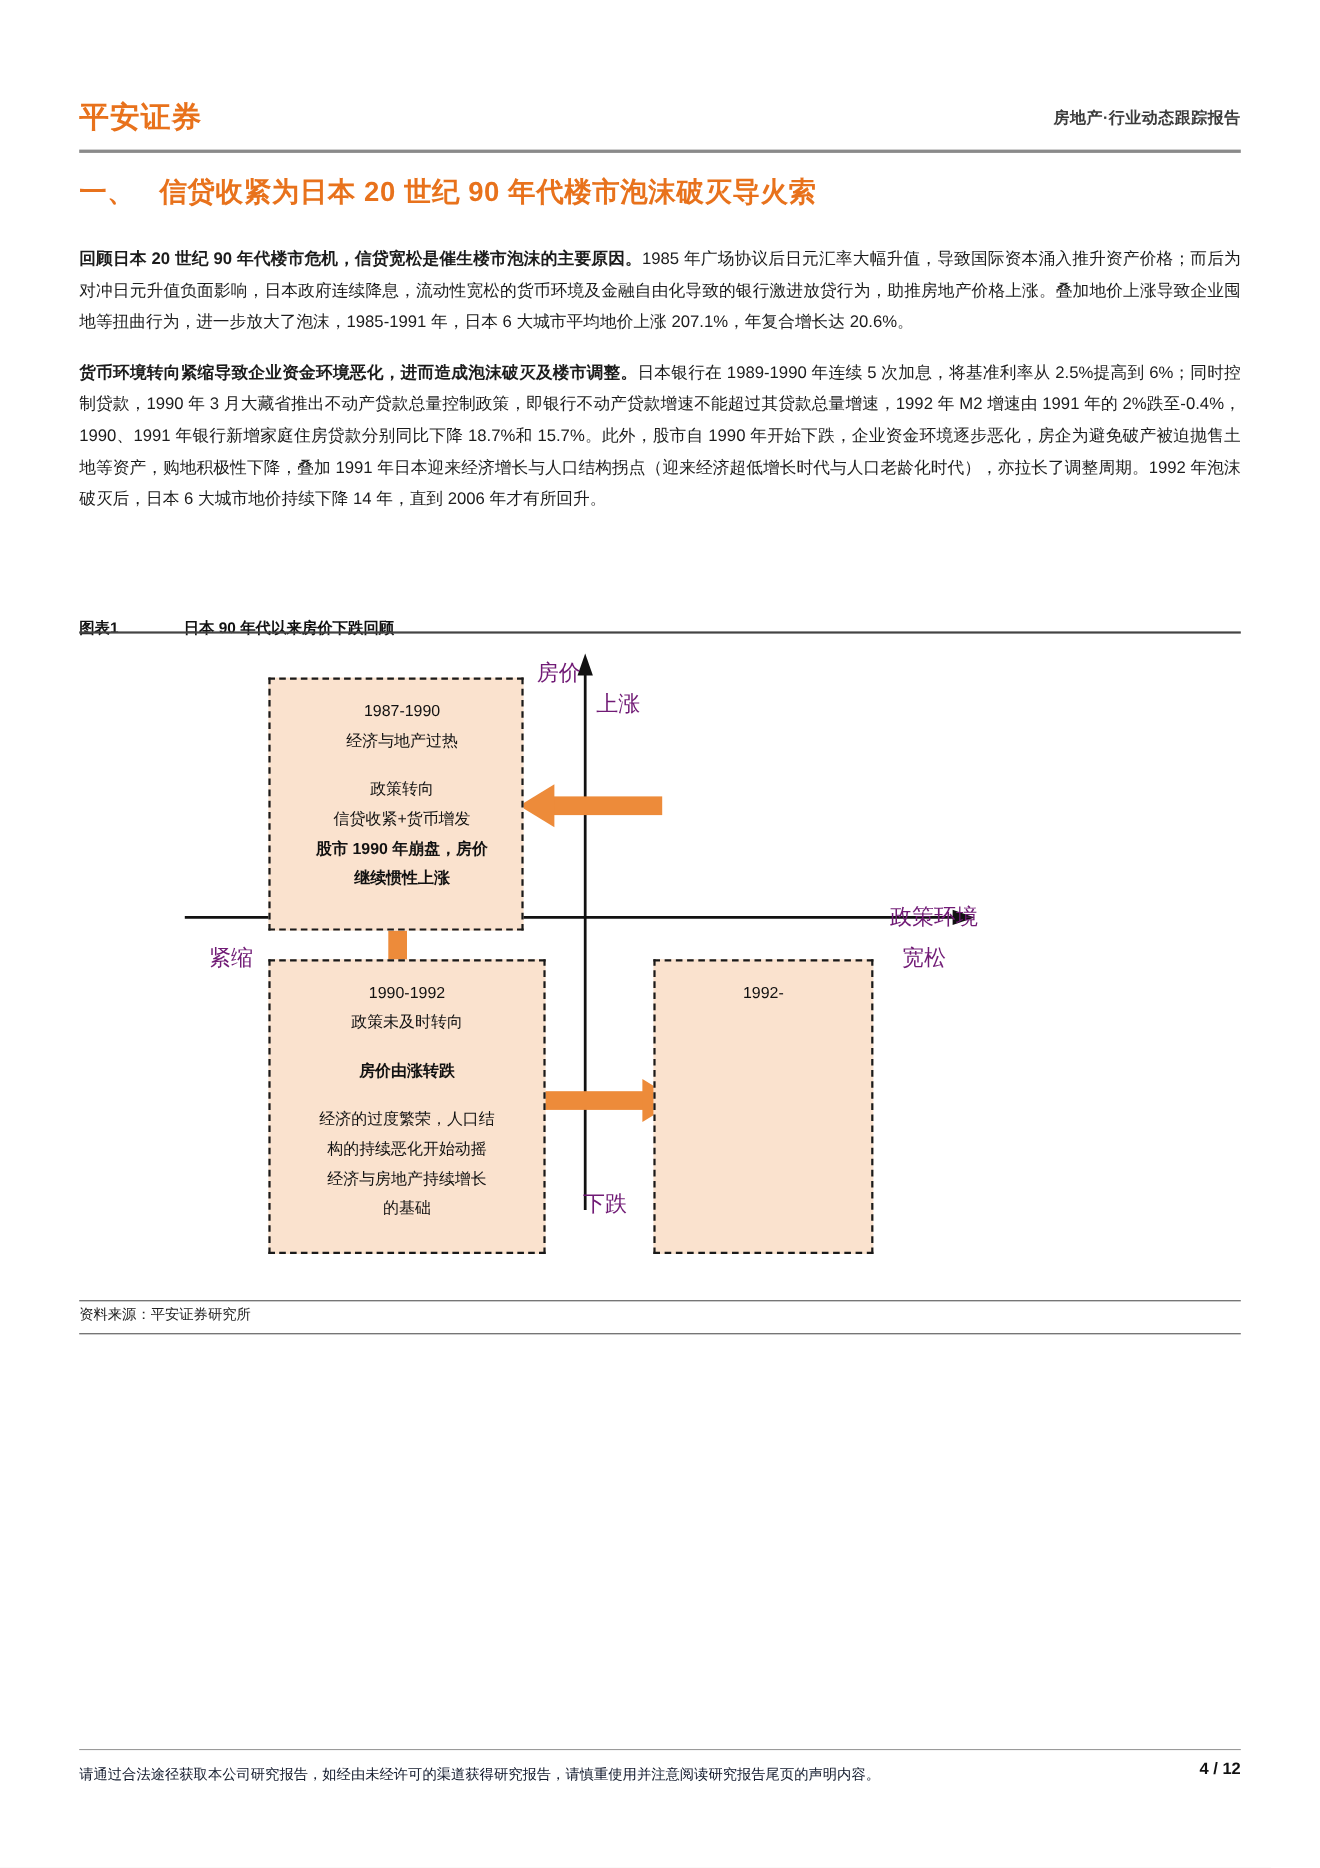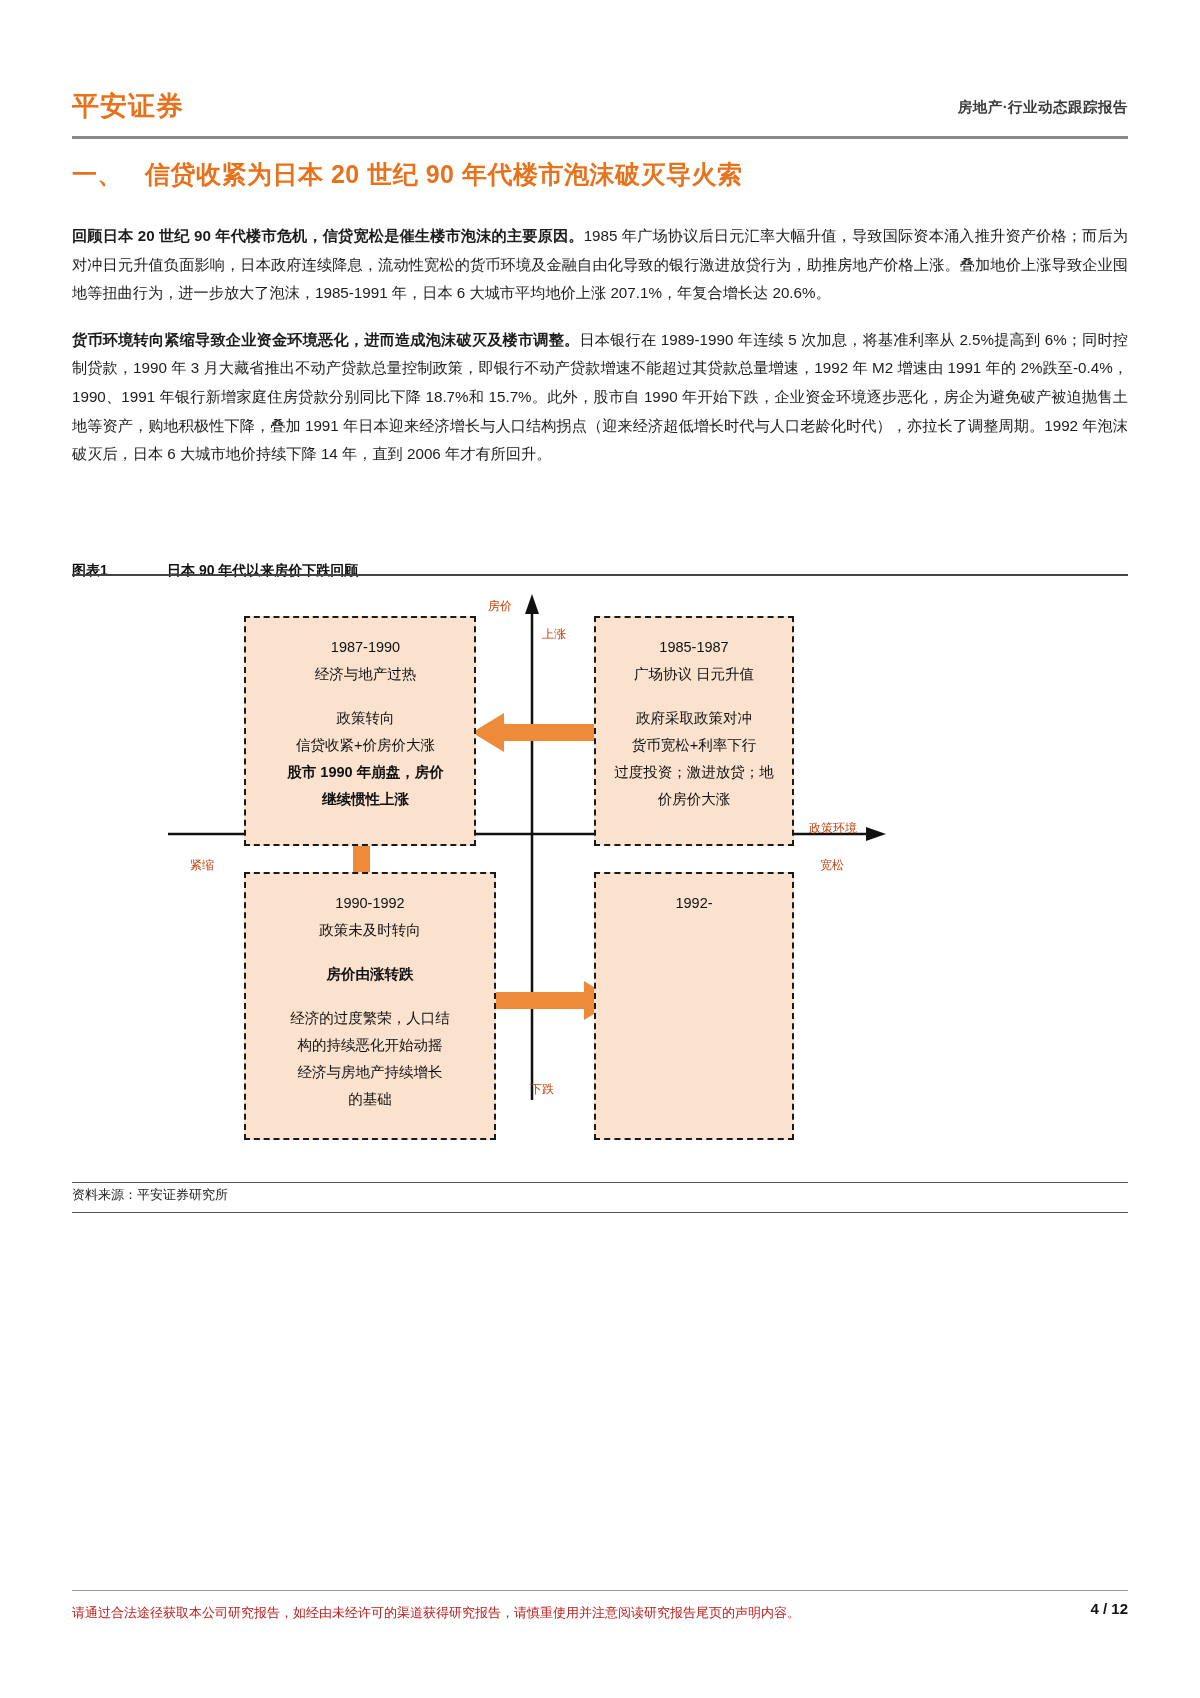--- a/index.html
+++ b/index.html
@@ -155,22 +155,22 @@
   .quad-box .b { font-weight: bold; }
   .quad-box .sp { display: block; height: 17px; }
 
   #box-tl { left: 172px;  top: 36px;  width: 232px; height: 230px; padding-left: 21px; }
   #box-tr { left: 522px;  top: 36px;  width: 200px; height: 230px; }
   #box-bl { left: 172px;  top: 292px; width: 252px; height: 268px; }
   #box-br { left: 522px;  top: 292px; width: 200px; height: 268px; }
 
   .axis-label {
     position: absolute;
-    font-size: 12px;
-    color: #c2410c;
+    font-size: 20px;
+    color: #701a75;
     white-space: nowrap;
   }
   #lbl-price   { left: 416px; top: 18px; }
   #lbl-up      { left: 470px; top: 46px; }
   #lbl-down    { left: 458px; top: 501px; }
   #lbl-policy  { left: 737px; top: 240px; }
   #lbl-tight   { left: 118px; top: 277px; }
   #lbl-loose   { left: 748px; top: 277px; }
 
   .diagram svg { position: absolute; left: 0; top: 0; }
@@ -182,21 +182,21 @@
     right: 72px;
     top: 1590px;
     height: 1px;
     background: #9a9a9a;
   }
   .footer-text {
     position: absolute;
     left: 72px;
     top: 1604px;
     font-size: 13px;
-    color: #b91c1c;
+    color: #0f172a;
   }
   .footer-page {
     position: absolute;
     right: 72px;
     top: 1600px;
     font-size: 15px;
     font-weight: bold;
     color: #111;
   }
 </style>
@@ -257,34 +257,23 @@
     <div class="axis-label" id="lbl-policy">政策环境</div>
     <div class="axis-label" id="lbl-tight">紧缩</div>
     <div class="axis-label" id="lbl-loose">宽松</div>
 
     <div class="quad-box" id="box-tl">
       <div class="ln">1987-1990</div>
       <div>
           <div class="ln">经济与地产过热</div>
           <span class="sp"></span>
           <div class="ln">政策转向</div>
-          <div class="ln">信贷收紧+价房价大涨</div>
+          <div class="ln">信贷收紧+货币增发</div>
           <div class="ln b">股市 1990 年崩盘，房价</div>
           <div class="ln b">继续惯性上涨</div>
-        </div>
-    </div>
-    <div class="quad-box" id="box-tr">
-      <div class="ln">1985-1987</div>
-      <div>
-          <div class="ln">广场协议 日元升值</div>
-          <span class="sp"></span>
-          <div class="ln">政府采取政策对冲</div>
-          <div class="ln">货币宽松+利率下行</div>
-          <div class="ln">过度投资；激进放贷；地</div>
-          <div class="ln">价房价大涨</div>
         </div>
     </div>
     <div class="quad-box" id="box-bl">
       <div class="ln">1990-1992</div>
       <div>
           <div class="ln">政策未及时转向</div>
           <span class="sp"></span>
           <div class="ln b">房价由涨转跌</div>
           <span class="sp"></span>
           <div class="ln">经济的过度繁荣，人口结</div>

